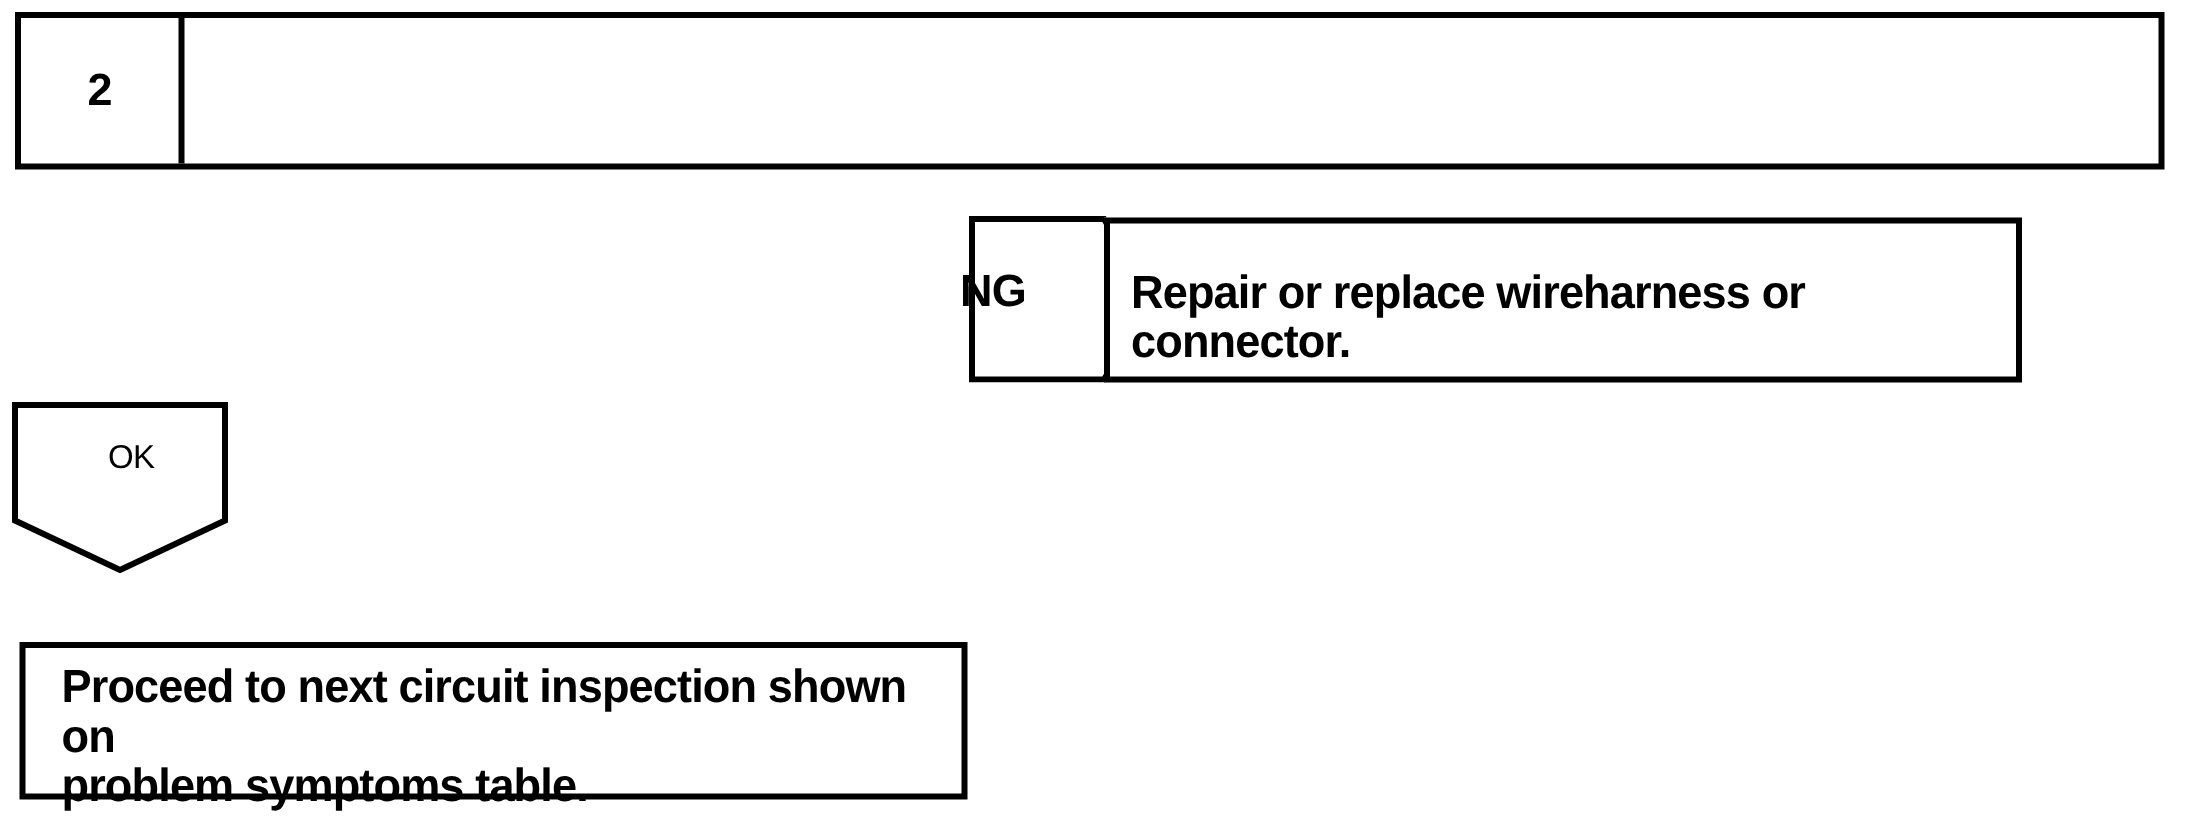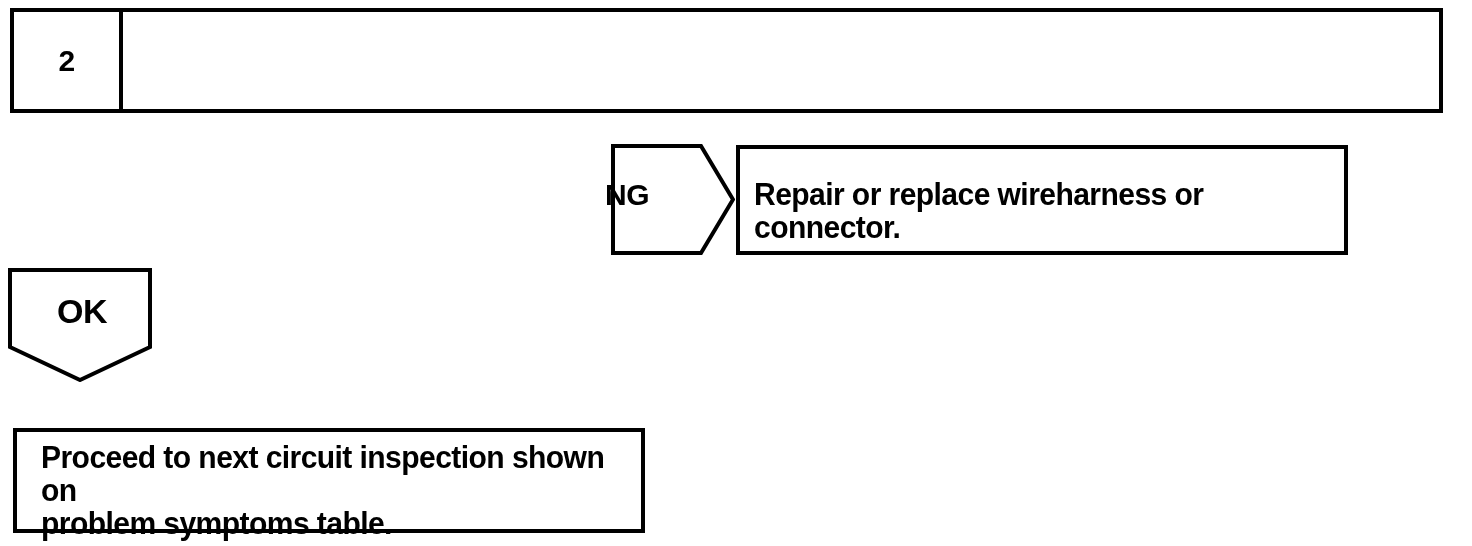--- a/index.html
+++ b/index.html
@@ -55,21 +55,21 @@
     line-height: 33px;
     letter-spacing: -0.6px;
     transform: scaleX(0.97);
     transform-origin: left top;
     white-space: pre-line;
   }
 
   
   .ng-shape {
     position: absolute;
-    left: 571px;
+    left: 606px;
     top: 144px;
     width: 124px;
     height: 128px;
     padding-left: 40px;
   }
   .ng-shape svg { display: block; }
   .ng-label {
     position: absolute;
     left: 34px;
     top: 36px;
@@ -106,24 +106,24 @@
   .ok-shape {
     position: absolute;
     left: 8px;
     top: 268px;
     width: 144px;
     height: 114px;
   }
   .ok-shape svg { display: block; }
   .ok-label {
     position: absolute;
-    left: 49px;
+    left: 64px;
     top: 26px;
-    font-size: 34px;
-    font-weight: bold;
+    font-size: 22px;
+    font-weight: normal;
     letter-spacing: -0.5px;
     line-height: 1;
   }
 
   
   .proceed-box {
     position: absolute;
     left: 13px;
     top: 428px;
     width: 632px;

